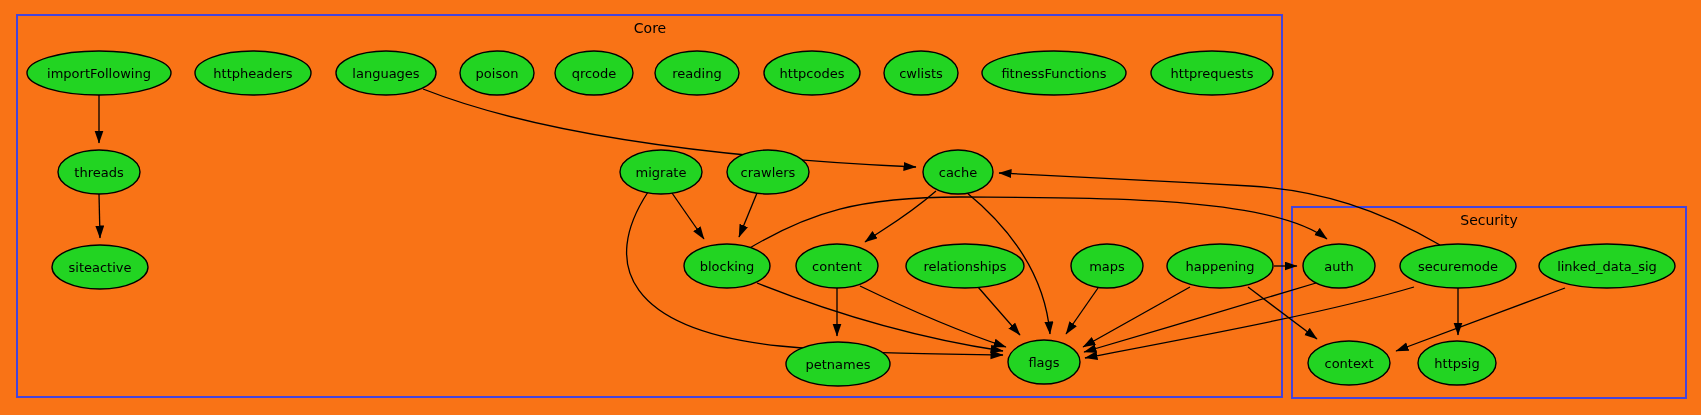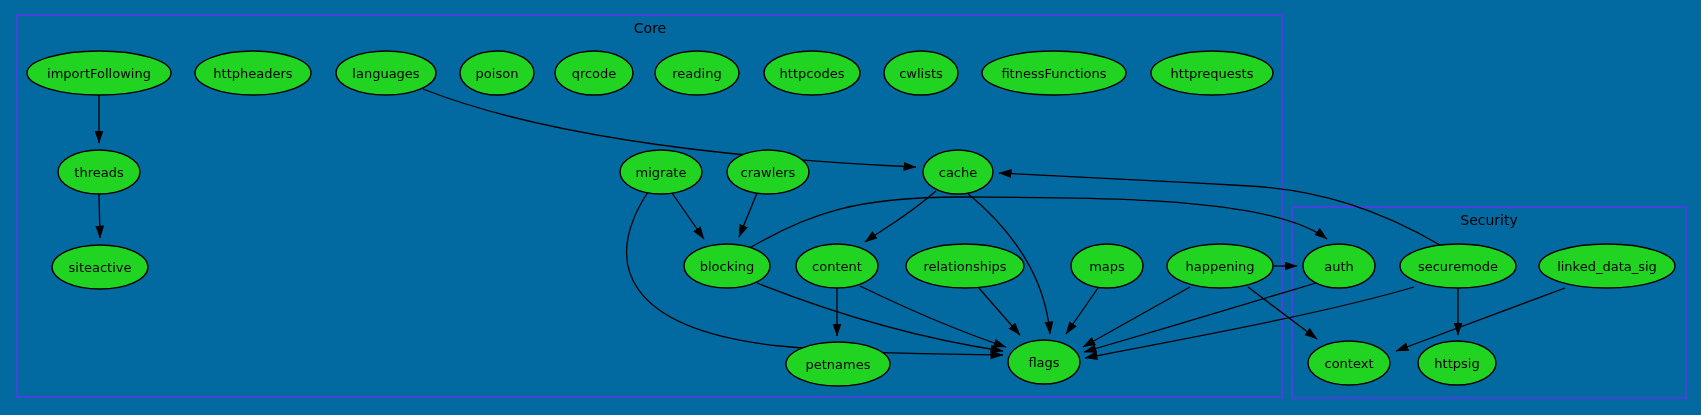--- a/index.html
+++ b/index.html
@@ -4,21 +4,21 @@
 <style>
   html, body {
     margin: 0;
     padding: 0;
     background: #ffffff;
   }
   .canvas-wrap {
     position: relative;
     width: 1701px;
     height: 415px;
-    background: #0369a1;
+    background: #f97316;
     font-family: "DejaVu Sans", "Liberation Sans", sans-serif;
   }
   svg { display: block; }
   .cluster-rect {
     fill: none;
     stroke-width: 2px;
   }
   .cluster-label {
     font-size: 14px;
     fill: #000000;

